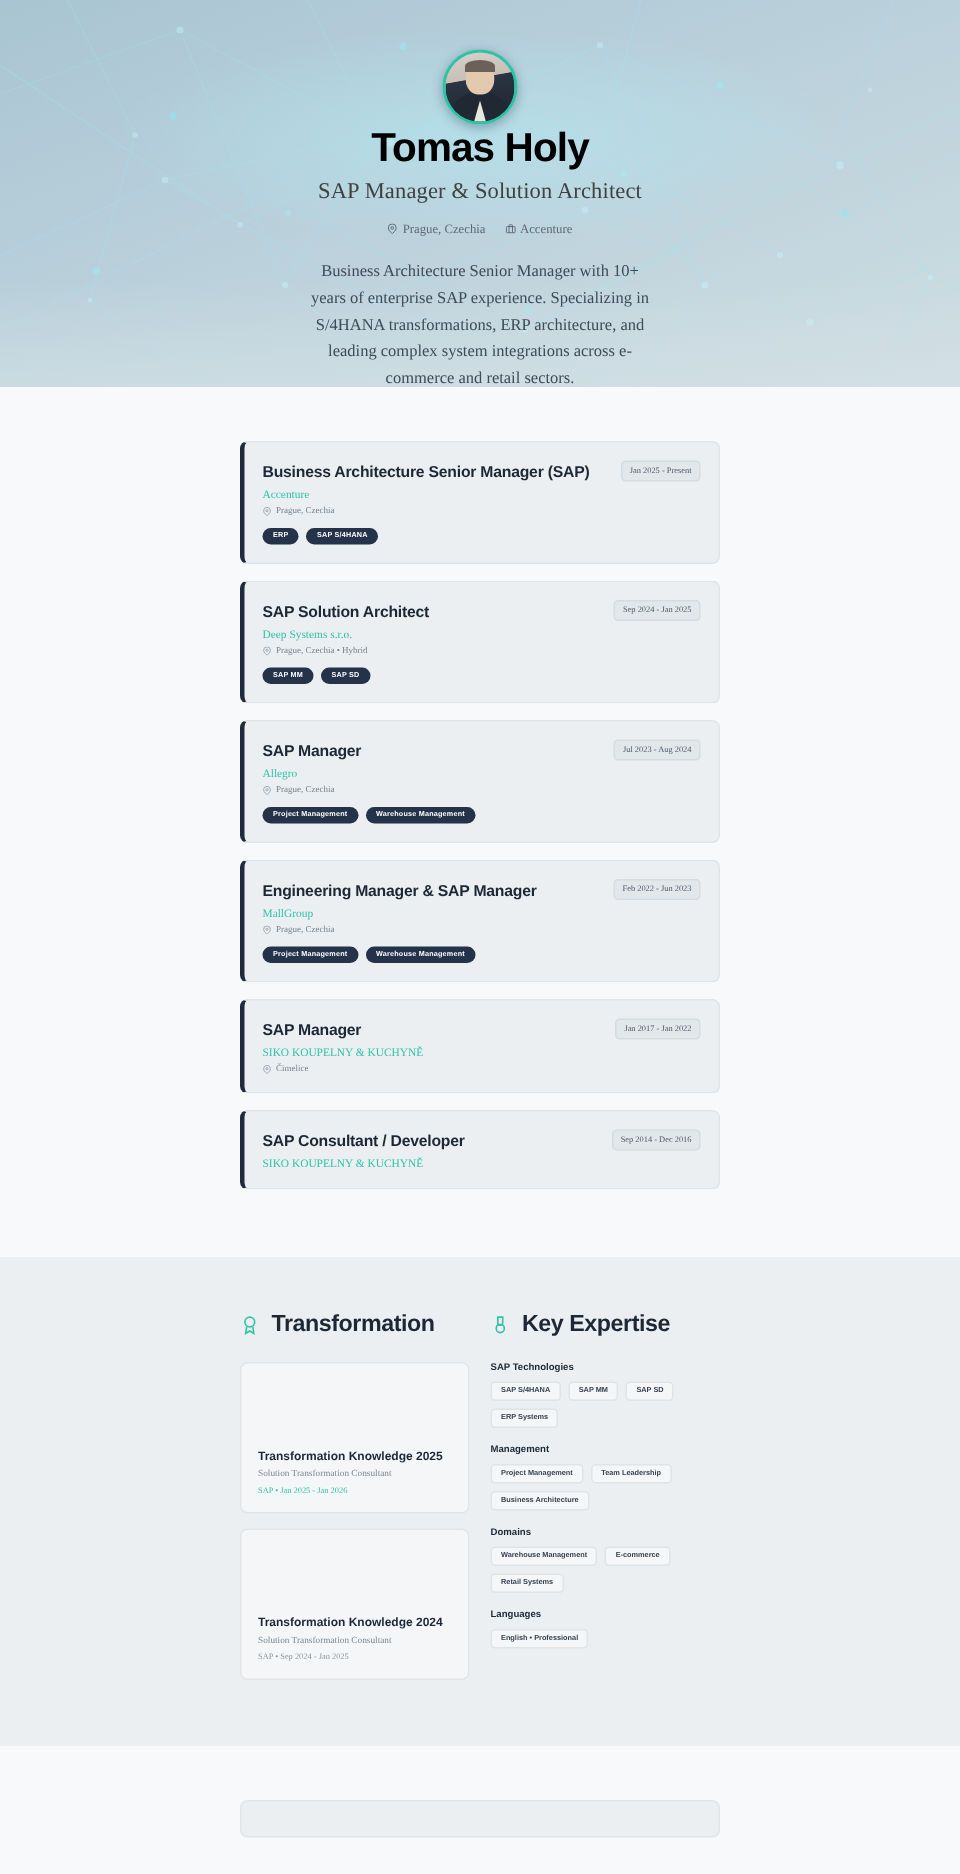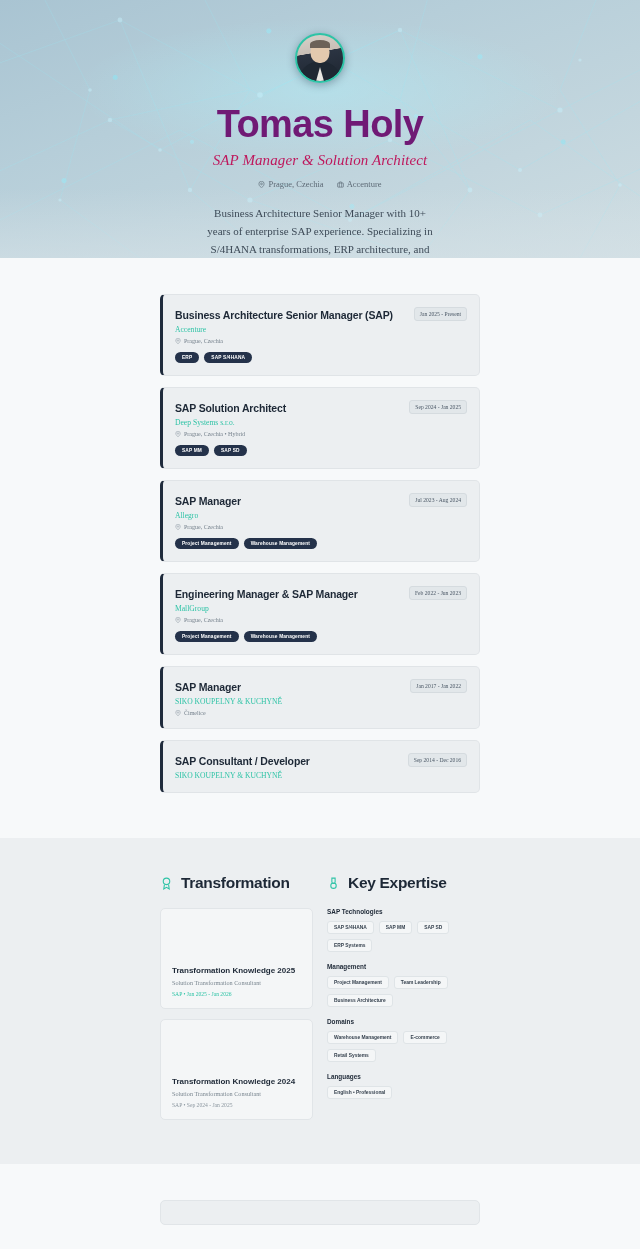--- a/index.html
+++ b/index.html
@@ -66,28 +66,27 @@
     width: 44px; height: 22px; border-radius: 22px 22px 0 0;
     background: #1f2833;
   }
   .avatar .shirt {
     position: absolute; left: 50%; bottom: -2px; transform: translateX(-50%);
     width: 9px; height: 16px; background: #e8e6e2;
     clip-path: polygon(50% 0, 100% 100%, 0 100%);
   }
 
   .hero-name {
-    margin-top: 20px;
-    font-size: 38px; font-weight: 700; letter-spacing: -0.6px;
-    color: #701a75;
+    font-size: 27px; font-weight: 700; letter-spacing: -0.6px;
+    color: #000000;
   }
   .hero-role {
     margin-top: 6px;
     font-family: "Liberation Serif", serif;
-    font-size: 15px; color: #be185d; letter-spacing: .1px; font-style: italic;
+    font-size: 15px; color: #404040; letter-spacing: .1px;
   }
   .hero-meta {
     margin-top: 10px; display: flex; gap: 13px; align-items: center;
     font-family: "Liberation Serif", serif;
     font-size: 8.5px; color: #5d6a76;
   }
   .hero-meta span.item { display: inline-flex; align-items: center; gap: 3px; }
   .hero-bio {
     margin-top: 16px; width: 236px; text-align: center;
     font-family: "Liberation Serif", serif;

